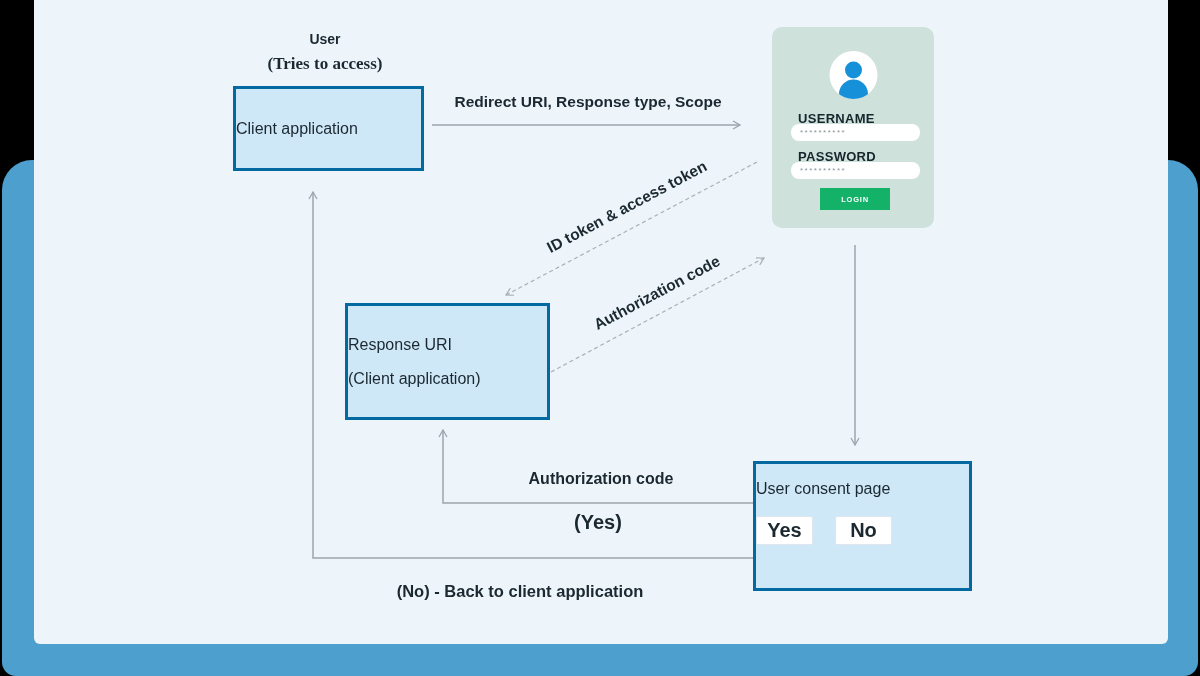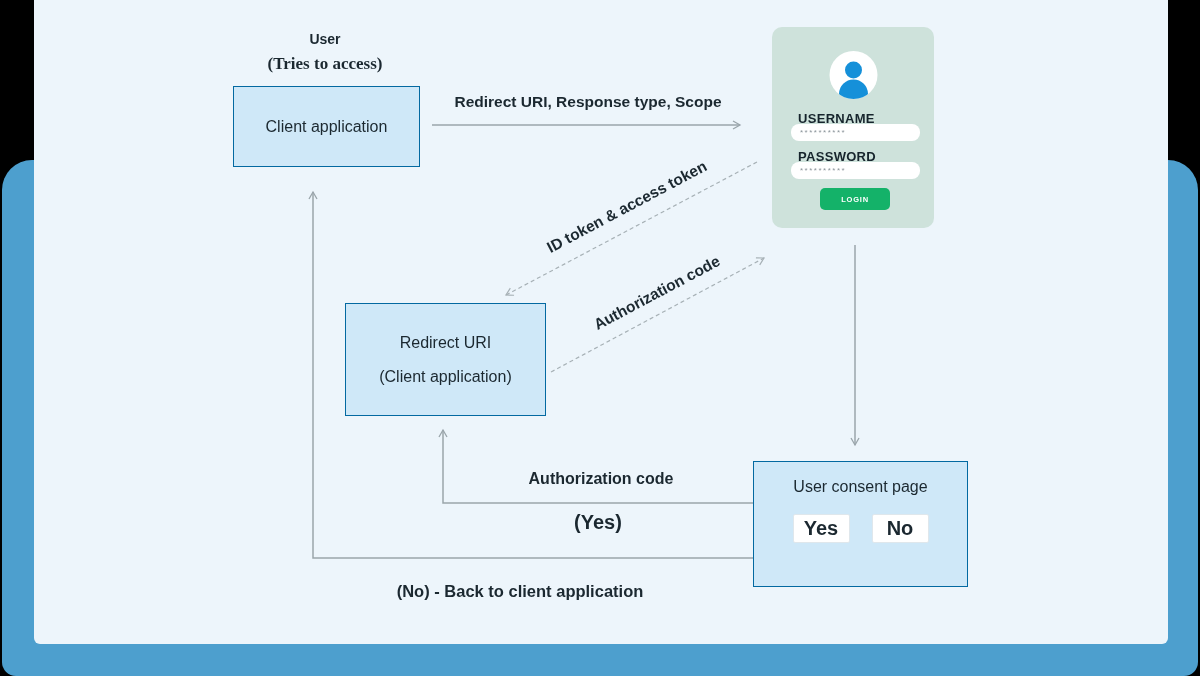--- a/index.html
+++ b/index.html
@@ -4,22 +4,22 @@
 <style>
   html,body{margin:0;padding:0;background:#000;}
   .stage{position:relative;width:1200px;height:676px;overflow:hidden;background:#000;
          font-family:"Liberation Sans",sans-serif;color:#1b2830;}
   .blue-frame{position:absolute;left:2px;top:160px;width:1196px;height:516px;
               background:#4d9fce;border-radius:30px 30px 14px 14px;}
   .canvas{position:absolute;left:34px;top:0;width:1134px;height:644px;
           background:#edf5fb;border-radius:0 0 6px 6px;}
   .abs{position:absolute;}
   
-  .node{position:absolute;background:#cfe8f8;border:1px solid #0369a1;
-        display:flex;align-items:center;justify-content:center;flex-direction:column;
+  .node{position:absolute;background:#cfe8f8;border:3px solid #0369a1;
+        display:flex;justify-content:center;flex-direction:column;
         font-size:16px;color:#1b2830;}
   .node-client{left:233px;top:86px;width:185px;height:79px;}
   .node-redirect{left:345px;top:303px;width:199px;height:111px;line-height:34px;}
   .node-consent{left:753px;top:461px;width:213px;height:124px;justify-content:flex-start;}
   .consent-title{margin-top:16px;font-size:16px;}
   .consent-btns{margin-top:18px;display:flex;gap:22px;}
   .consent-btn{width:57px;height:29px;background:#ffffff;border:1px solid #dfe7ec;
                border-radius:2px;font-size:20px;font-weight:600;color:#1b2830;
                display:flex;align-items:center;justify-content:center;
                font-family:"Liberation Sans",sans-serif;}
@@ -39,21 +39,21 @@
   
   .login-card{position:absolute;left:772px;top:27px;width:162px;height:201px;
               background:#cee2db;border-radius:10px;}
   .lc-label{position:absolute;left:26px;font-size:13px;font-weight:700;
             letter-spacing:.3px;color:#16242c;}
   .lc-input{position:absolute;left:19px;width:129px;height:17px;background:#fff;
             border:none;border-radius:8px;font-size:8px;color:#8b949a;
             letter-spacing:1.5px;padding:0 0 0 9px;box-sizing:border-box;
             font-family:"Liberation Sans",sans-serif;outline:none;}
   .lc-btn{position:absolute;left:48px;top:161px;width:70px;height:22px;
-          background:#14b269;border:none;border-radius:5px;color:#fff;
+          background:#14b269;border:none;border-radius:0;color:#fff;
           font-size:7.5px;font-weight:700;letter-spacing:.8px;
           font-family:"Liberation Sans",sans-serif;}
   svg.wires{position:absolute;left:0;top:0;pointer-events:none;}
 </style>
 </head>
 <body>
 
 <div class="stage">
 
   <div class="blue-frame"></div>
@@ -85,21 +85,21 @@
   <div class="abs heading">
     <div class="t1">User</div>
     <div class="t2">(Tries to access)</div>
   </div>
 
   <div class="node node-client">
     <span>Client application</span>
   </div>
 
   <div class="node node-redirect">
-    <span>Redirect URI</span>
+    <span>Response URI</span>
     <span>(Client application)</span>
   </div>
 
   <div class="node node-consent">
     <div class="consent-title">User consent page</div>
     <div class="consent-btns">
       <button class="consent-btn">Yes</button>
       <button class="consent-btn">No</button>
     </div>
   </div>

